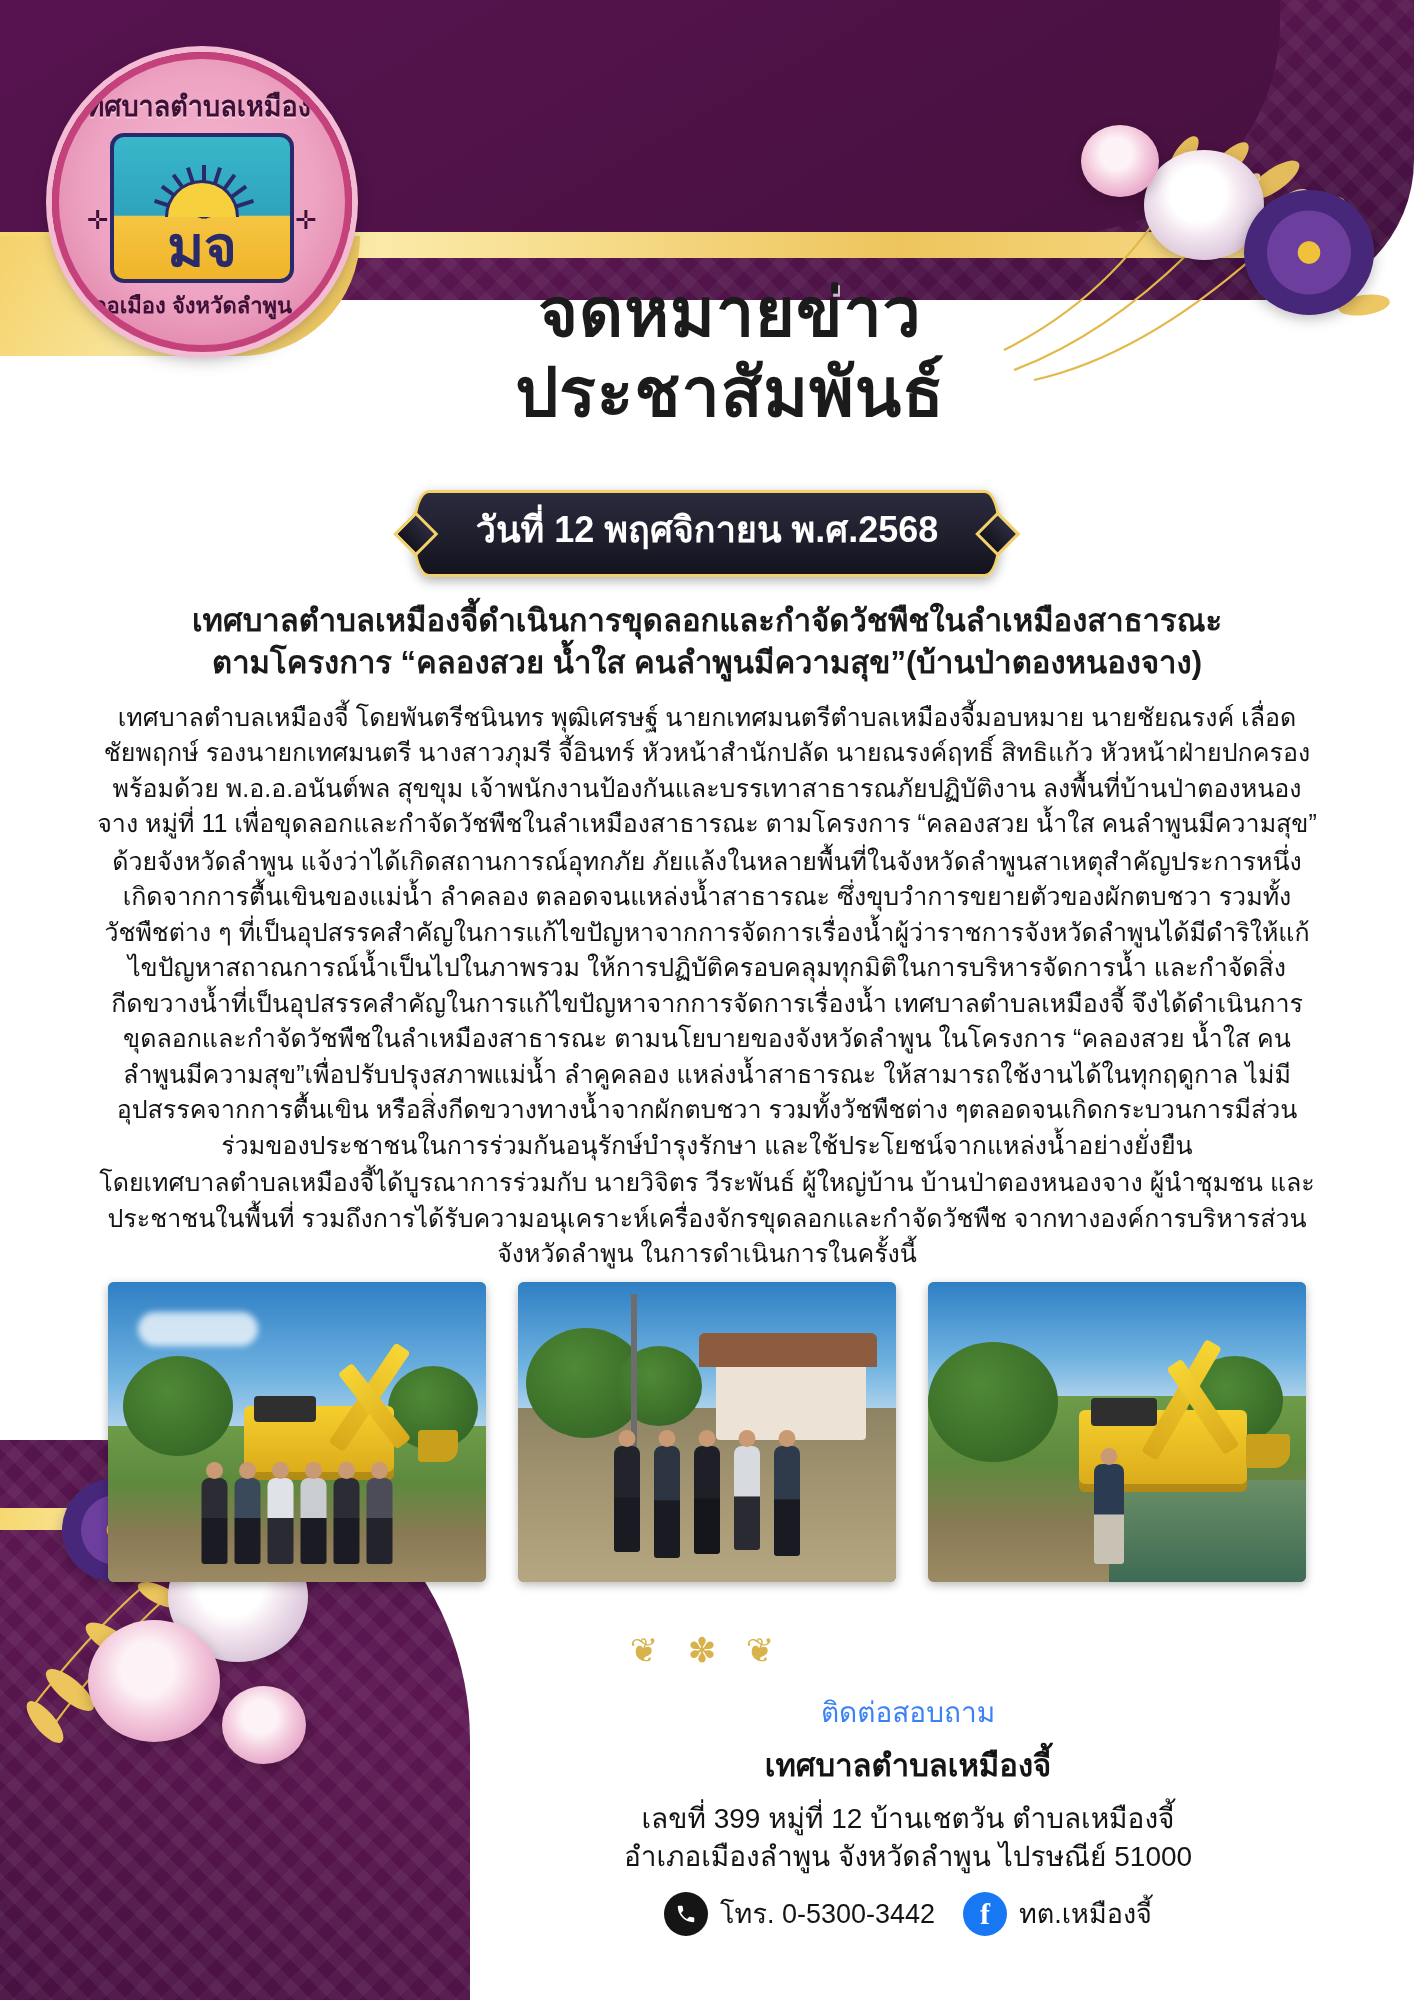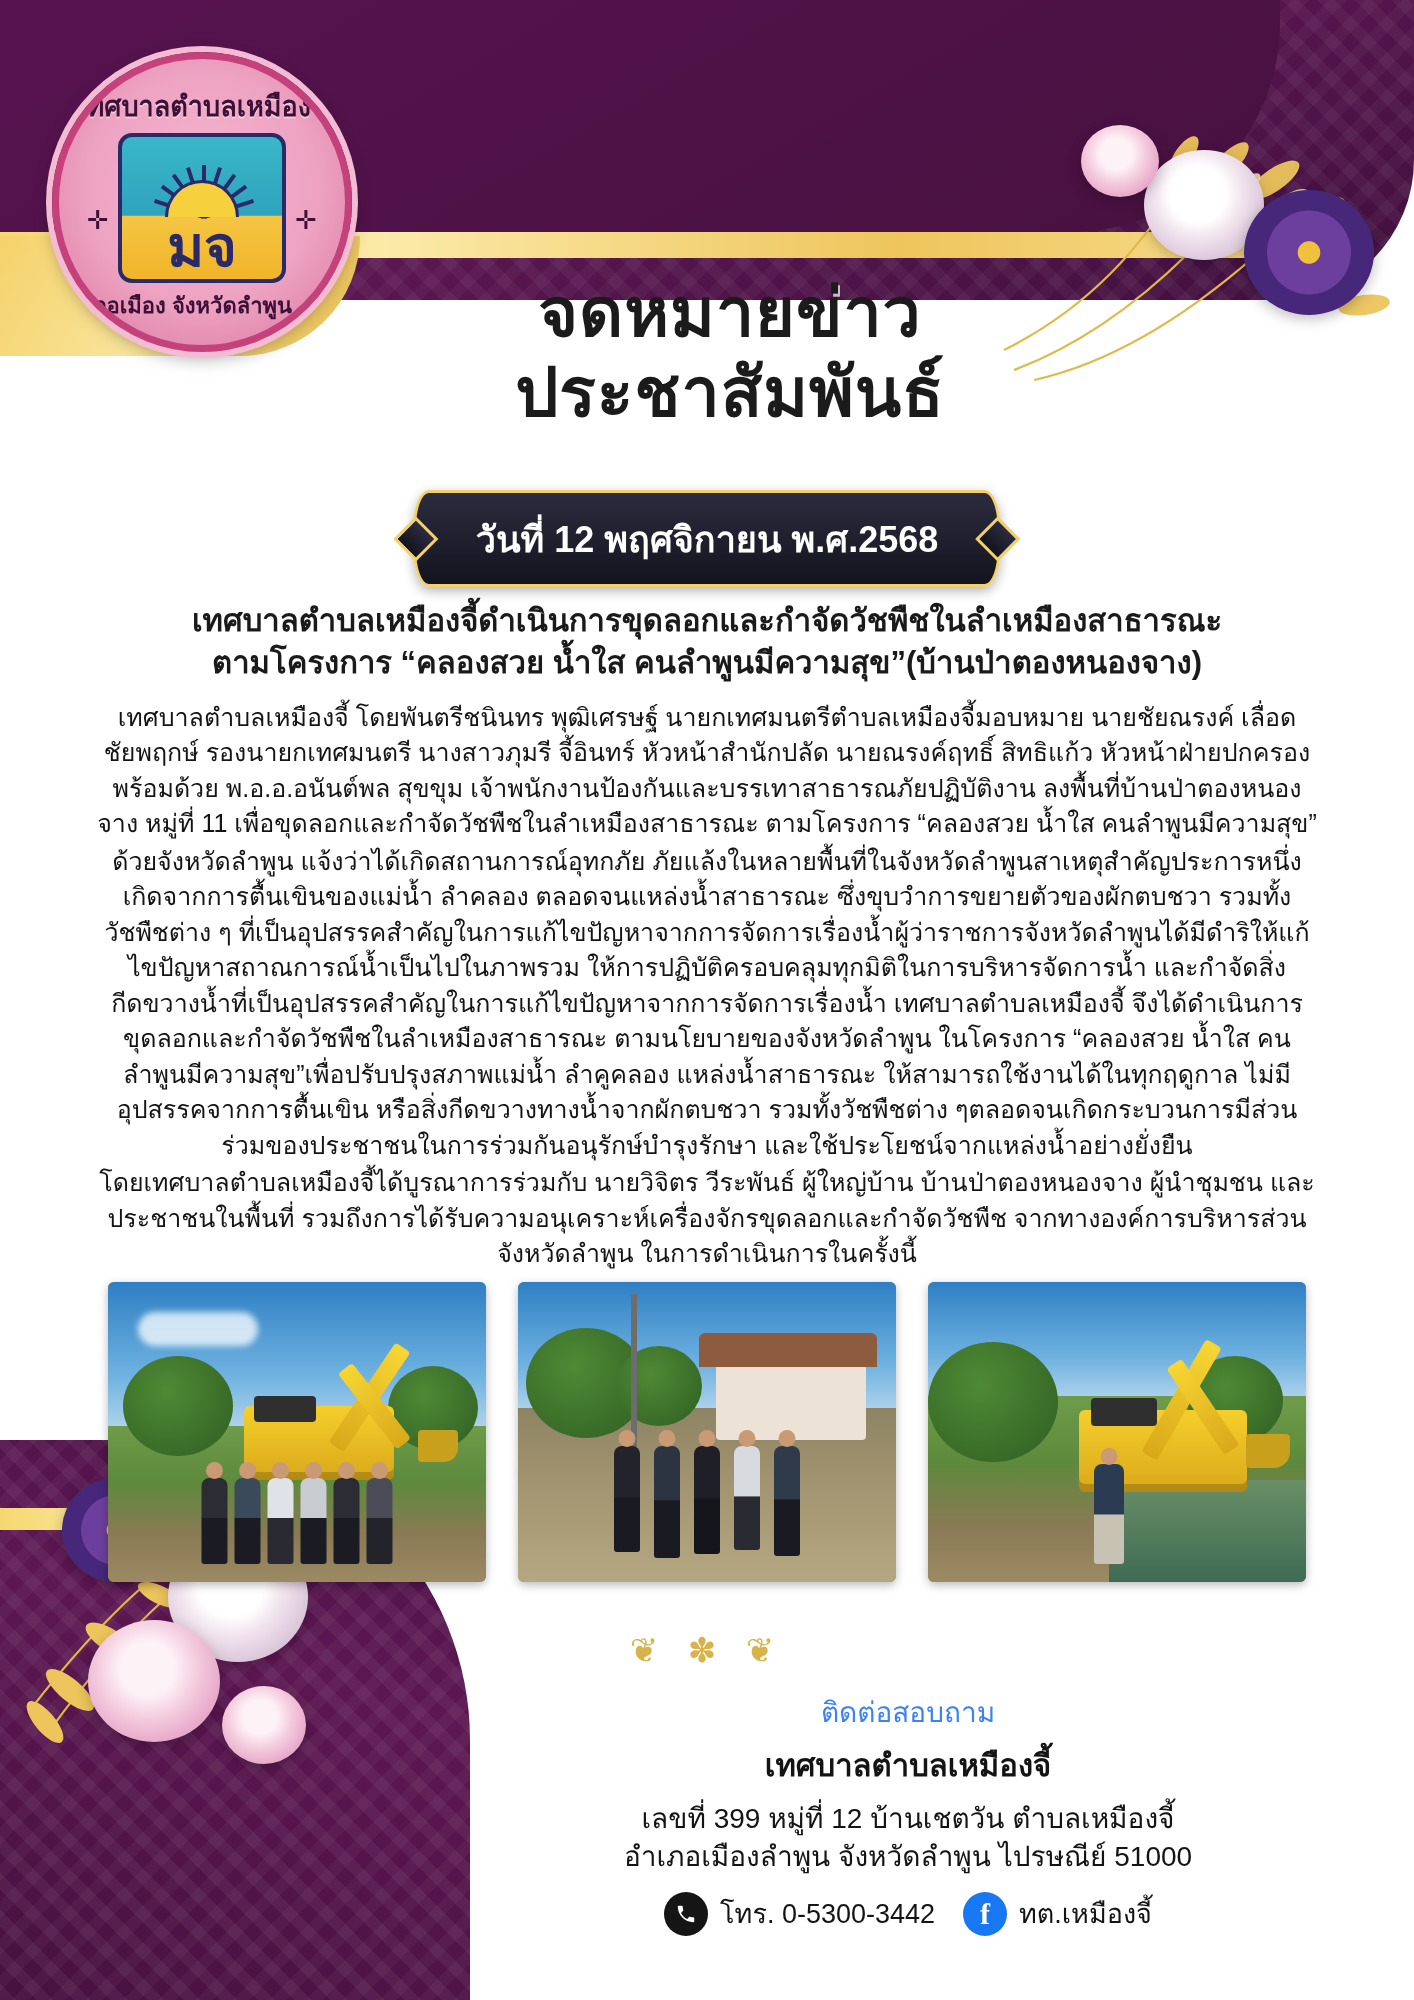--- a/index.html
+++ b/index.html
@@ -101,21 +101,21 @@
     position: absolute;
     bottom: 22px; left: 0; right: 0;
     font-size: 22px;
     color: #3d1038;
     font-weight: bold;
   }
   .logo-center {
     position: absolute;
     top: 74px; left: 50%;
     transform: translateX(-50%);
-    width: 168px; height: 150px;
+    width: 184px; height: 150px;
     border-radius: 14px;
     background: linear-gradient(180deg, #39b7c9 0%, #2fa3bd 55%, #f5c542 56%, #f0b429 100%);
     border: 4px solid #2a2a6a;
     overflow: hidden;
   }
   .logo-sun {
     position: absolute;
     bottom: 44%; left: 50%;
     transform: translateX(-50%);
     width: 74px; height: 37px;
@@ -171,21 +171,21 @@
     line-height: 1.18;
     letter-spacing: 1px;
     text-shadow: 2px 3px 0 rgba(255,255,255,0.7);
   }
 
   
   .date-pill {
     position: absolute;
     top: 490px; left: 50%;
     transform: translateX(-50%);
-    padding: 18px 60px 16px;
+    padding: 8px 60px 16px;
     background: linear-gradient(180deg, #2b2b3e 0%, #14141f 100%);
     border: 3px solid #f2d06a;
     border-radius: 16px / 40px;
     color: #ffffff;
     font-size: 36px;
     font-weight: bold;
     z-index: 6;
     box-shadow: 0 4px 12px rgba(0,0,0,0.3);
   }
   .date-pill::before, .date-pill::after {

